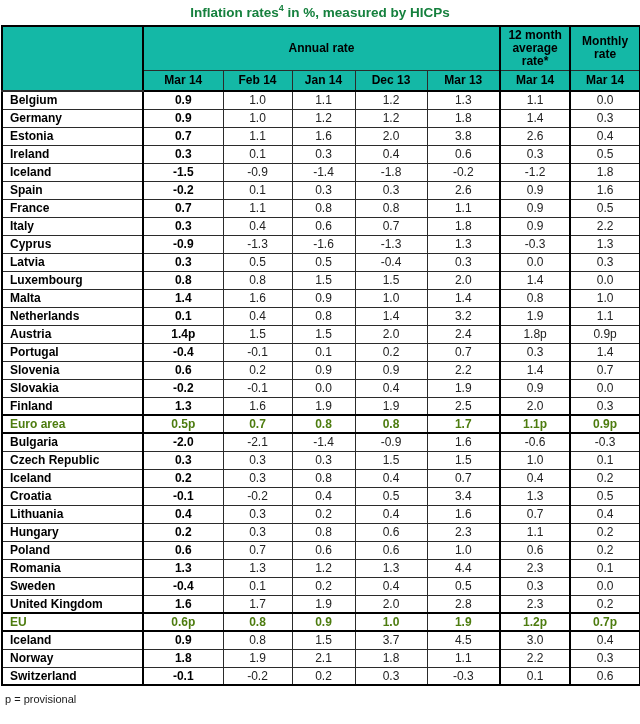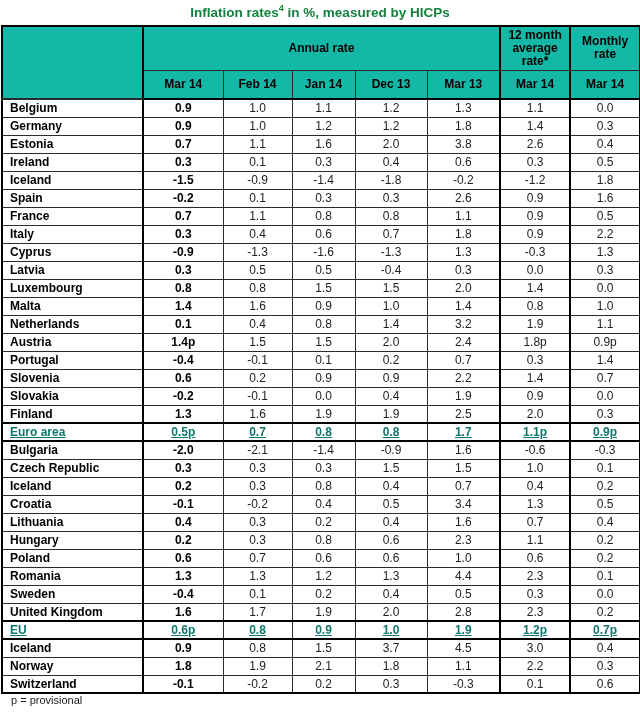--- a/index.html
+++ b/index.html
@@ -47,45 +47,46 @@
 
   thead th {
     font-weight: bold;
     text-align: center;
     vertical-align: middle;
     color: #000;
     background: #14b8a6;
   }
   tr.group-row th { height: 42px; line-height: 13px; white-space: normal; padding: 2px; }
   tr.group-row th.corner { border-bottom-width: 2px; }
-  tr.subheader th { height: 29px; border-bottom: 2px solid #000; }
+  tr.subheader th { height: 21px; border-bottom: 2px solid #000; }
 
   
   th.corner, td.country { border-right: 2px solid #000; }
   tr.group-row th.group-annual { border-right: 2px solid #000; }
   tr.group-row th.group-avg { border-right: 2px solid #000; }
   tr.subheader th:nth-child(5), tr.subheader th:nth-child(6) { border-right: 2px solid #000; }
   tbody td:nth-child(6), tbody td:nth-child(7) { border-right: 2px solid #000; }
 
   table { border-left: 2px solid #000; border-right: 2px solid #000; }
 
   tbody td { height: 18px; padding: 1px 3px; color: #222; }
   td.country {
     font-weight: bold;
     text-align: left;
     padding-left: 7px;
     color: #000;
   }
   td.val { text-align: center; }
   tbody td:nth-child(2) { font-weight: bold; color: #000; }
-  tr.emphasis td { font-weight: bold; color: #0f766e; text-decoration: underline; }
+  tr.emphasis td { font-weight: bold; color: #4d7c0f; }
   tr.section-end td { border-bottom: 2px solid #000; }
 
   .footnotes {
-    padding-left: 10px;
+    margin-top: 7px;
+    padding-left: 4px;
     font-size: 11px;
     line-height: 13px;
     color: #1a1a1a;
   }
 </style>
 </head>
 <body>
 
 <div class="page">
 

